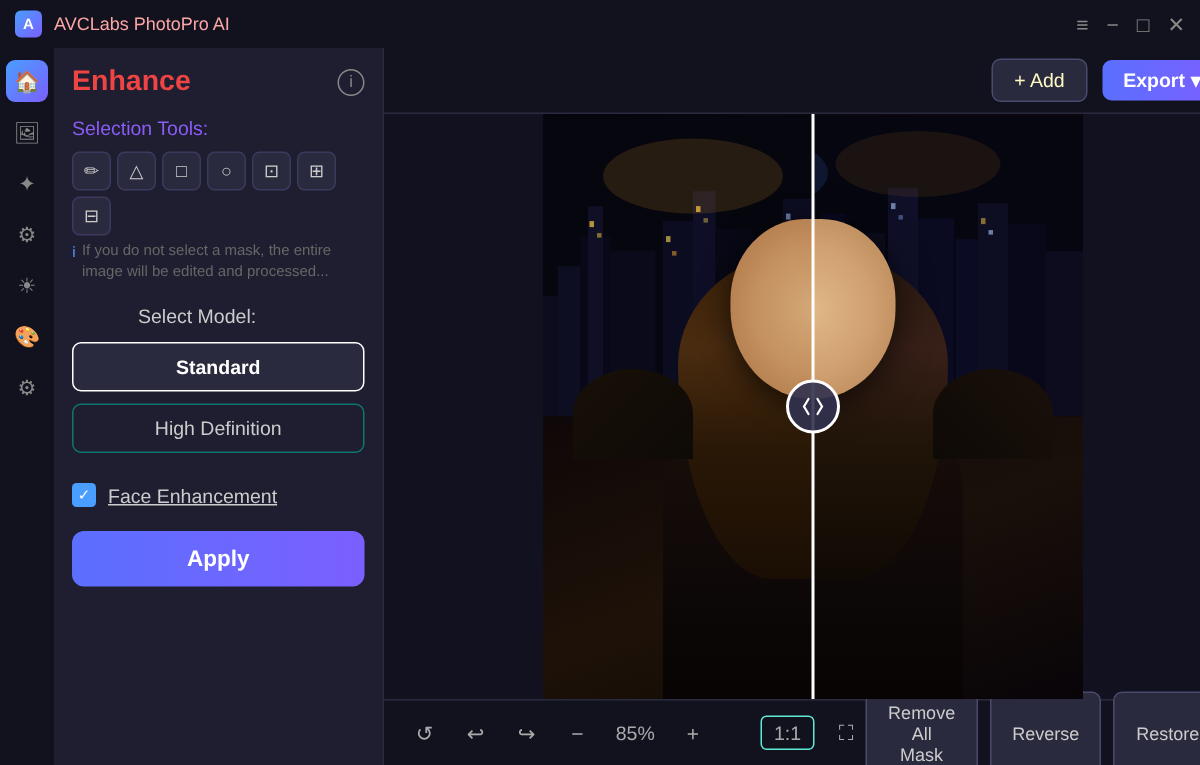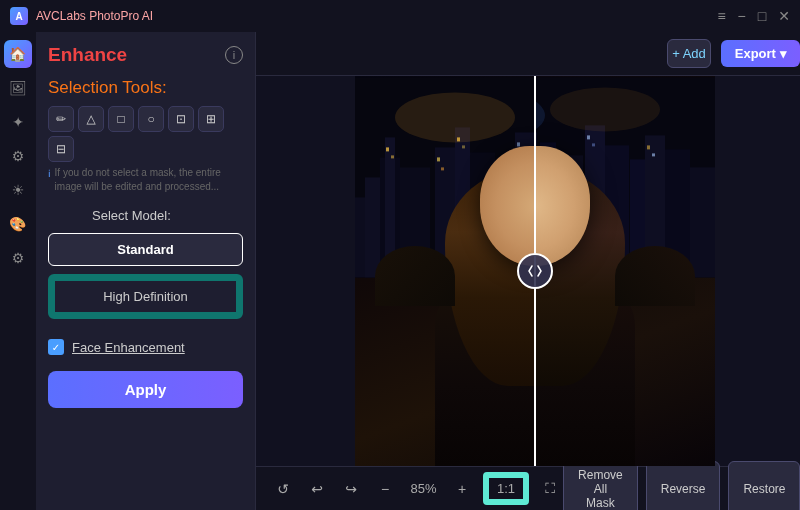--- a/index.html
+++ b/index.html
@@ -120,23 +120,23 @@
       border: 1px solid #888;
       display: flex;
       align-items: center;
       justify-content: center;
       font-size: 11px;
       color: #888;
       cursor: pointer;
     }
 
     .section-label {
-      font-size: 17px;
+      font-size: 13px;
       font-weight: 500;
-      color: #f97316;
+      color: #8b5cf6;
       margin-bottom: 8px;
     }
 
     .tools-row {
       display: flex;
       gap: 4px;
       margin-bottom: 4px;
       flex-wrap: wrap;
     }
     .tool-btn {
@@ -174,21 +174,21 @@
       font-weight: 500;
       color: #ccc;
       margin-bottom: 10px;
       margin-left: 44px;
     }
 
     .model-btn {
       width: 100%;
       padding: 8px 12px;
       border-radius: 6px;
-      border: 7px solid #0f766e;
+      border: 1px solid #0f766e;
       background: transparent;
       color: #ccc;
       font-size: 13px;
       cursor: pointer;
       margin-bottom: 8px;
       text-align: center;
     }
     .model-btn.selected {
       border: 1.5px solid #fff;
       color: #fff;
@@ -250,25 +250,25 @@
       background: #12121f;
       display: flex;
       align-items: center;
       justify-content: flex-end;
       padding: 0 14px;
       gap: 10px;
       border-bottom: 1px solid #2a2a3e;
       flex-shrink: 0;
     }
     .add-btn {
-      padding: 6px 4px;
+      padding: 6px 14px;
       border-radius: 6px;
       background: #2a2a3e;
       border: 1px solid #4a4a6e;
-      color: #7dd3fc;
+      color: #fef9c3;
       font-size: 13px;
       cursor: pointer;
       display: flex;
       align-items: center;
       gap: 4px;
       justify-content: center;
     }
     .export-btn {
       padding: 6px 14px;
       border-radius: 6px;
@@ -379,22 +379,23 @@
     .zoom-level {
       font-size: 13px;
       color: #aaa;
       min-width: 35px;
       text-align: center;
     }
     .zoom-ratio {
       font-size: 13px;
       color: #aaa;
       padding: 3px 8px;
-      border: 6px solid #5eead4;
+      border: 1px solid #5eead4;
       border-radius: 4px;
+      margin-left: 24px;
     }
     .bottom-actions {
       display: flex;
       gap: 8px;
     }
     .bottom-btn {
       padding: 6px 14px;
       border-radius: 6px;
       background: #2a2a3e;
       border: 1px solid #4a4a6e;

